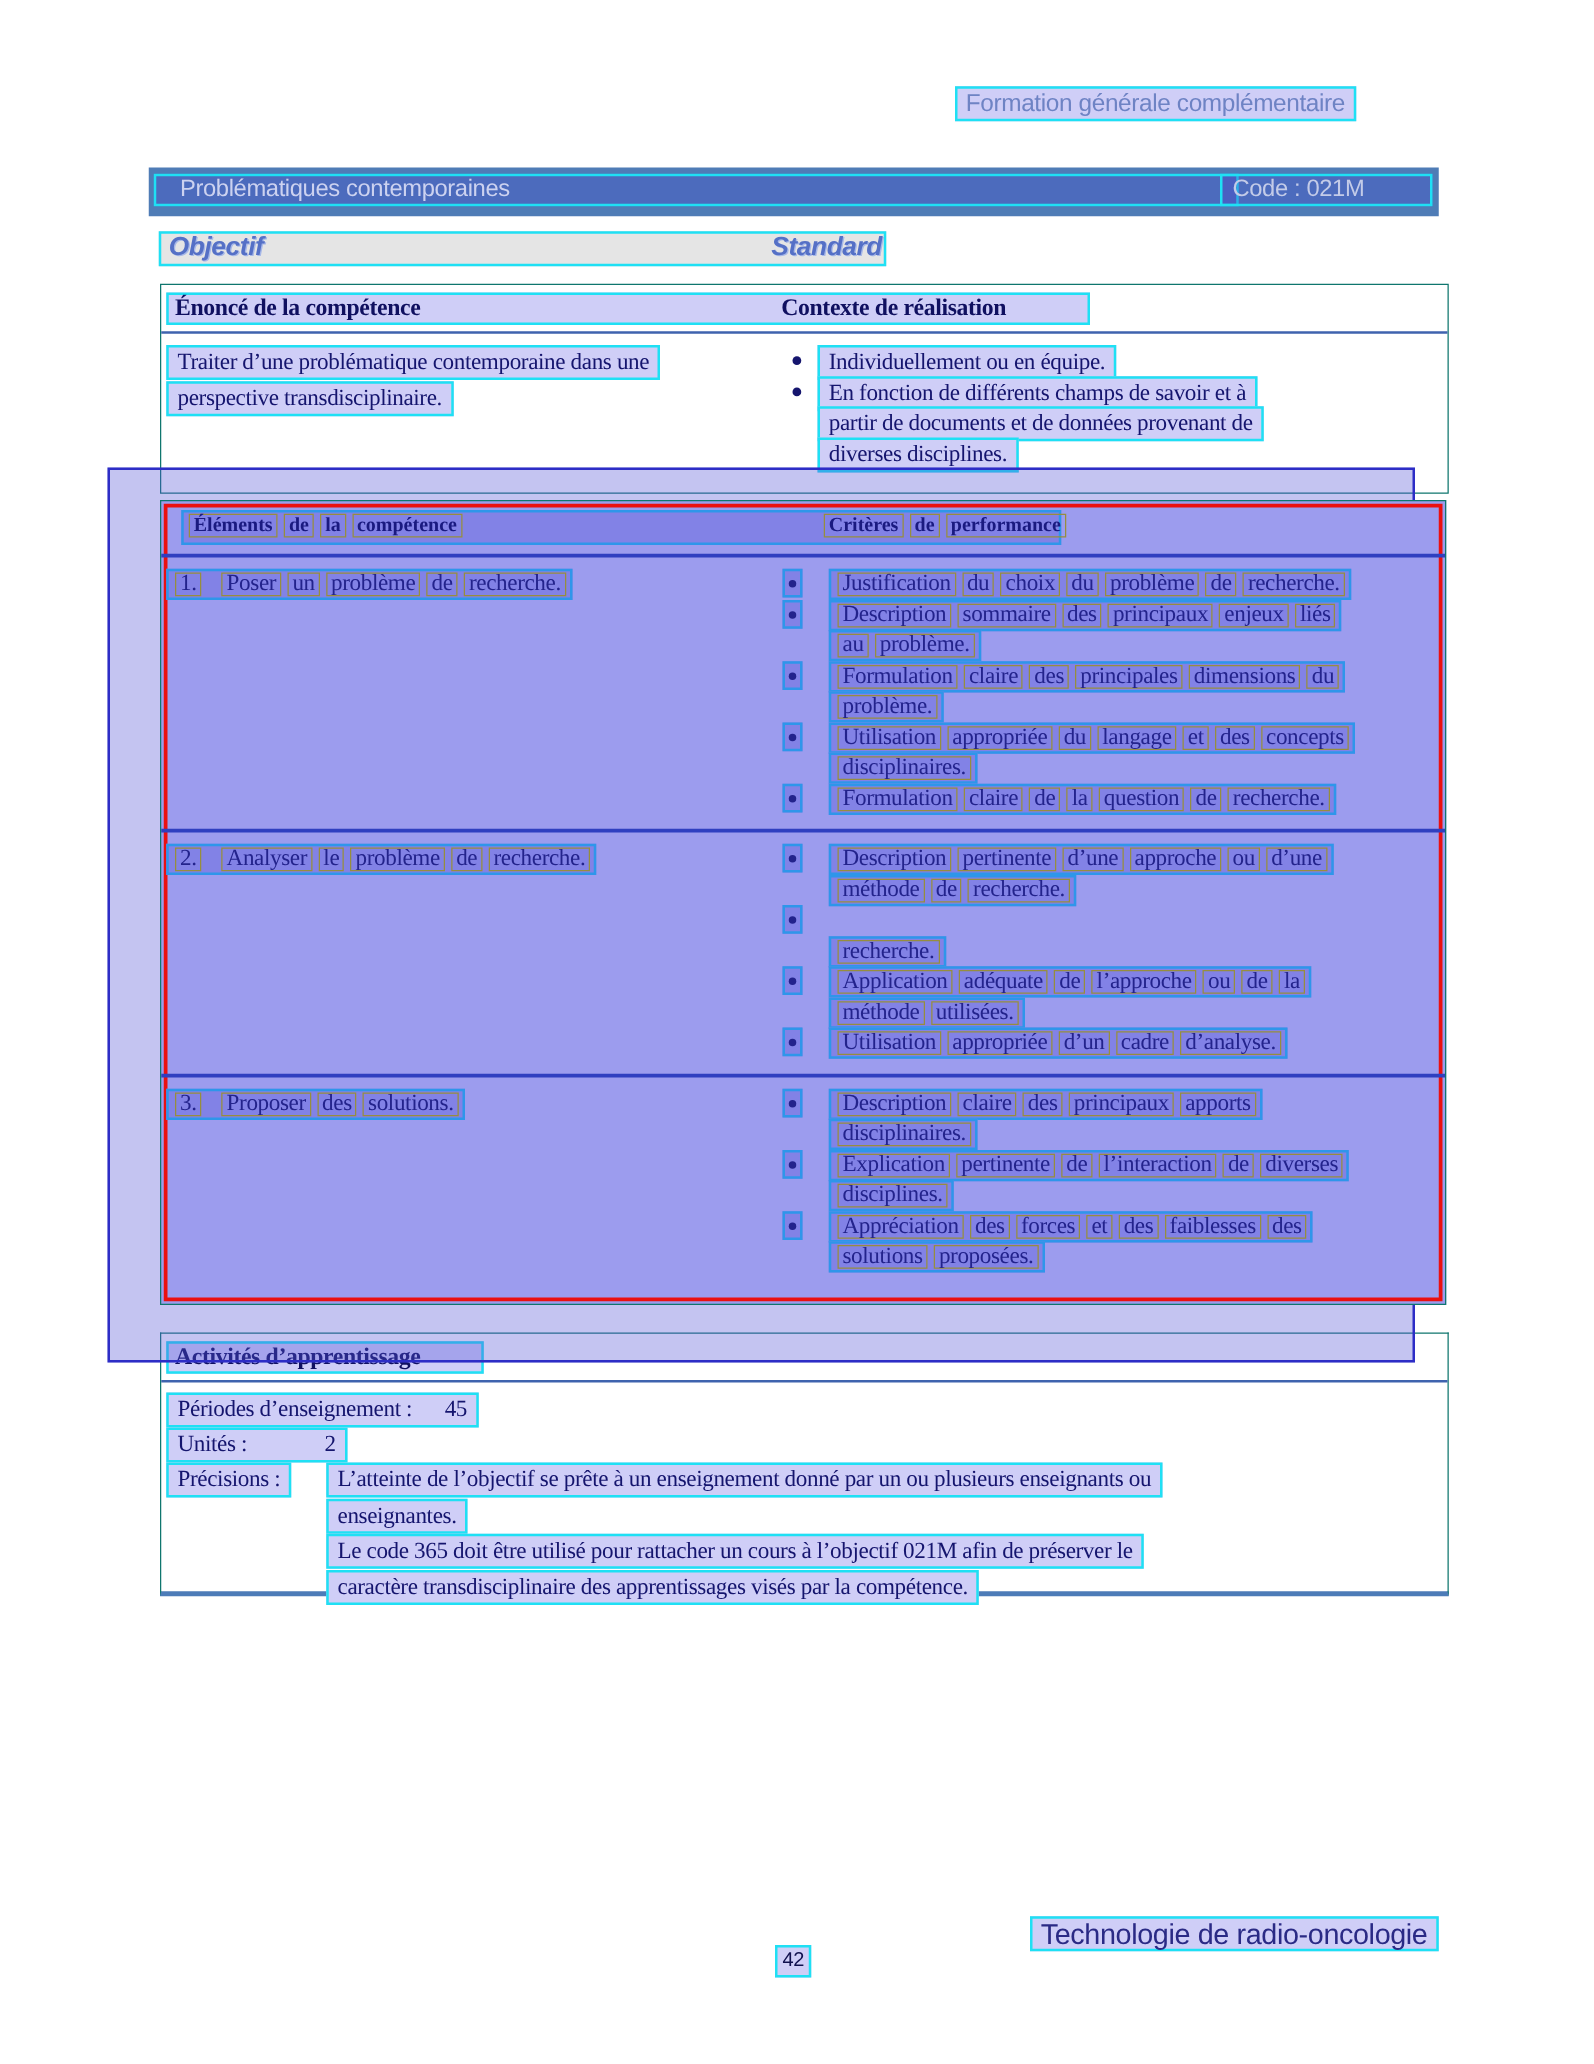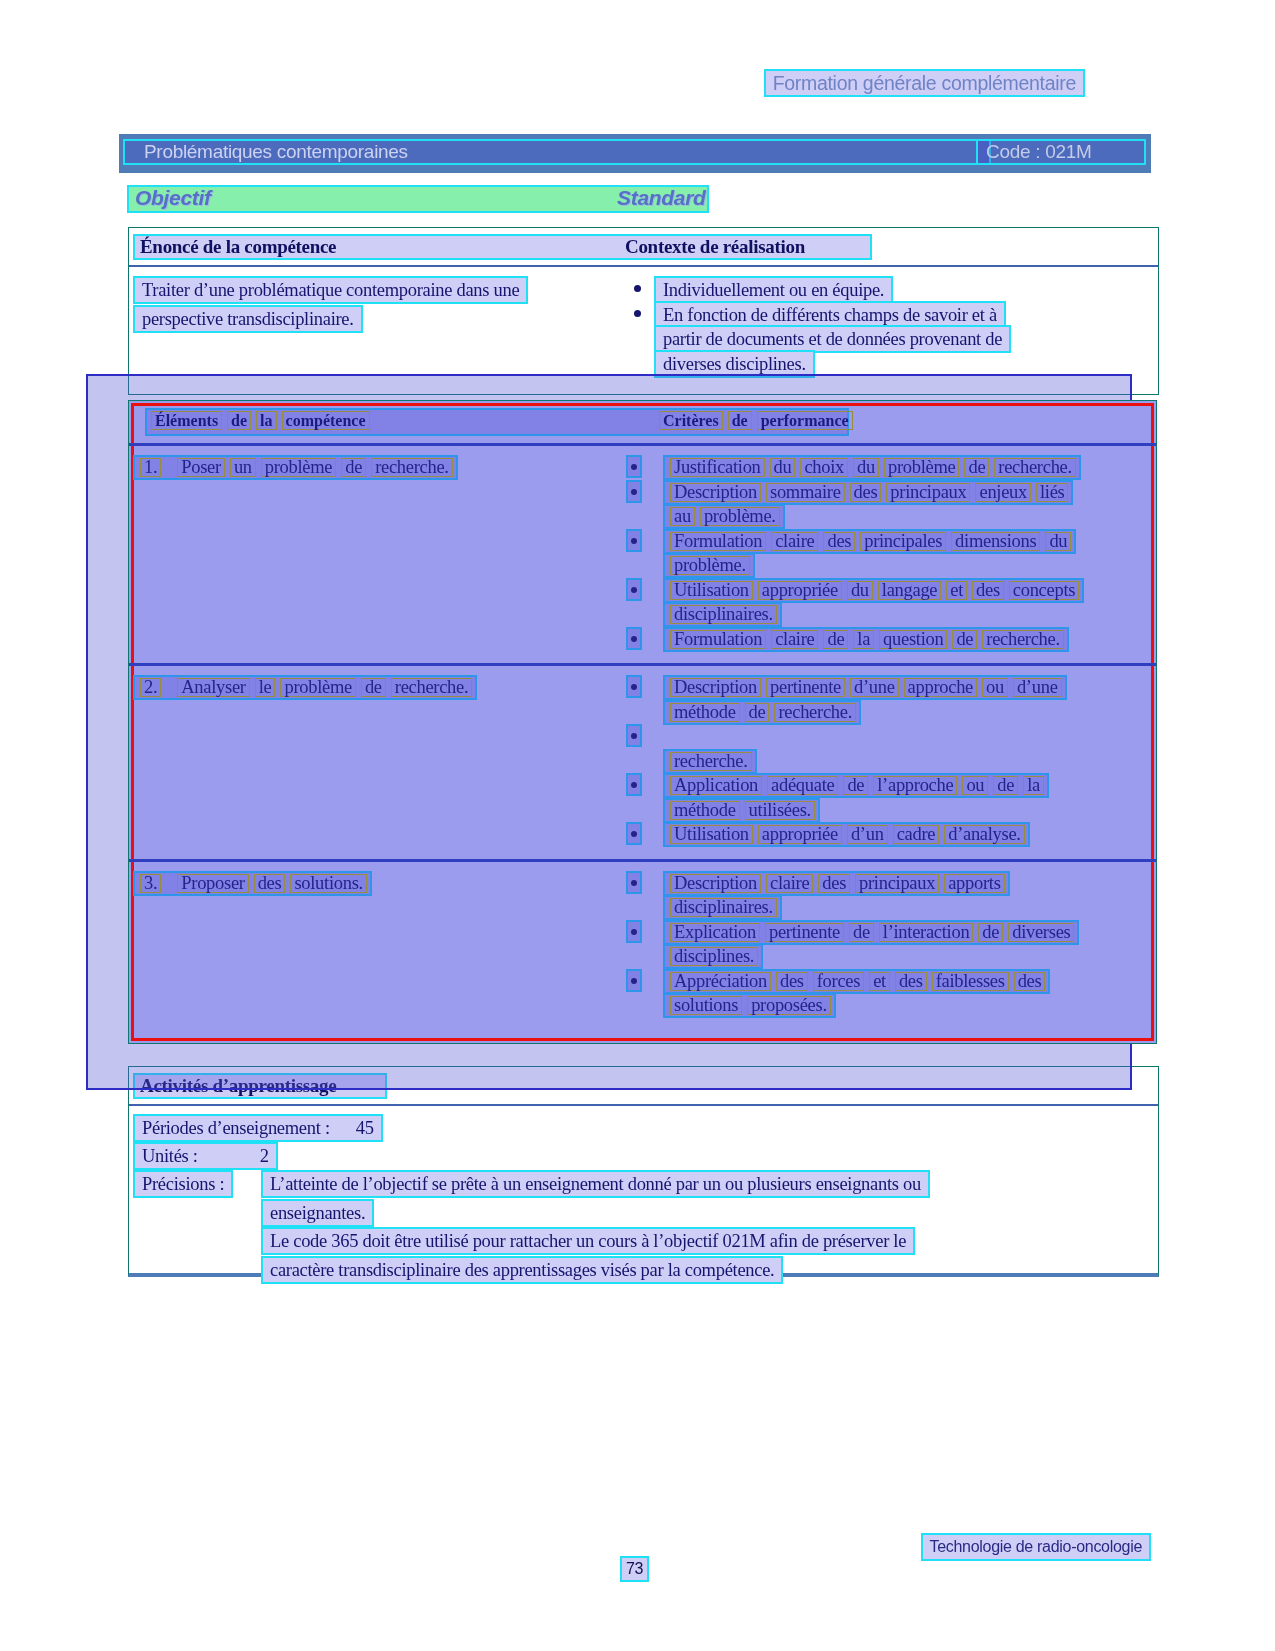--- a/index.html
+++ b/index.html
@@ -24,21 +24,21 @@
   }
   .bar-box{
     position:absolute;top:5px;height:22px;border:2px solid #1fe0f4;
     background:rgba(70,70,205,0.32);font-size:19px;line-height:22px;
     letter-spacing:-0.3px;white-space:nowrap;
   }
   .bar-box-left{left:4px;width:845px;color:#ccd2f0;padding-left:19px;}
   .bar-box-right{left:857px;width:158px;color:#c3cbe8;padding-left:8px;}
   
   .objstd{position:absolute;left:127px;top:185px;width:578px;height:24px;
-    border:2px solid #1fe0f4;background:#86efac;}
+    border:2px solid #1fe0f4;background:#e5e5e5;}
   .objstd span{
     position:absolute;top:-1px;font-size:21px;font-weight:bold;font-style:italic;
     color:#5570c6;text-shadow:1px 1px 0 rgba(160,178,232,0.9);letter-spacing:-0.3px;}
   .objstd .left{left:6px;}
   .objstd .right{left:488px;}
   
   .tbl{position:absolute;left:128px;width:1029px;border:1px solid #0f766e;background:#fff;font-family:Liberation Serif, serif;}
   .t1{top:227px;height:166px;}
   .tbl-head{position:relative;padding:6px 0 5px 4px;border-bottom:2px solid #3f63ae;}
   .head-box{position:relative;display:block;width:735px;height:22px;
@@ -92,21 +92,21 @@
   .t3-lvrow{height:28px;}
   .lv-label{display:inline-block;}
   .lv-gap1{display:inline-block;width:26px;}
   .lv-gap2{display:inline-block;width:62px;}
   .prec-row{position:relative;}
   .prec-label{position:absolute;left:0;top:0;}
   .prec-lines{margin-left:128px;}
   .prec-lines .hl{display:block;float:left;clear:left;margin-bottom:0.5px;}
   
   .footer-right{position:absolute;top:1533px;right:124px;}
-  .footer-right .hl{color:#2a2a85;font-size:16px;}
+  .footer-right .hl{color:#2a2a85;font-size:23px;}
   .page-num{position:absolute;top:1556px;left:620px;}
   .page-num .hl{font-size:16px;padding:0 4px;color:#10104e;}
 </style>
 </head>
 <body>
 
 <div class="page">
 
   <div class="doc-title">
     <span class="hl">Formation générale complémentaire</span>
@@ -217,16 +217,16 @@
       </div>
     </div>
   </div>
 
   <div class="overlay"></div>
 
   <div class="footer-right">
     <span class="hl">Technologie de radio-oncologie</span>
   </div>
   <div class="page-num">
-    <span class="hl">73</span>
+    <span class="hl">42</span>
   </div>
 
 </div>
 
 </body></html>

